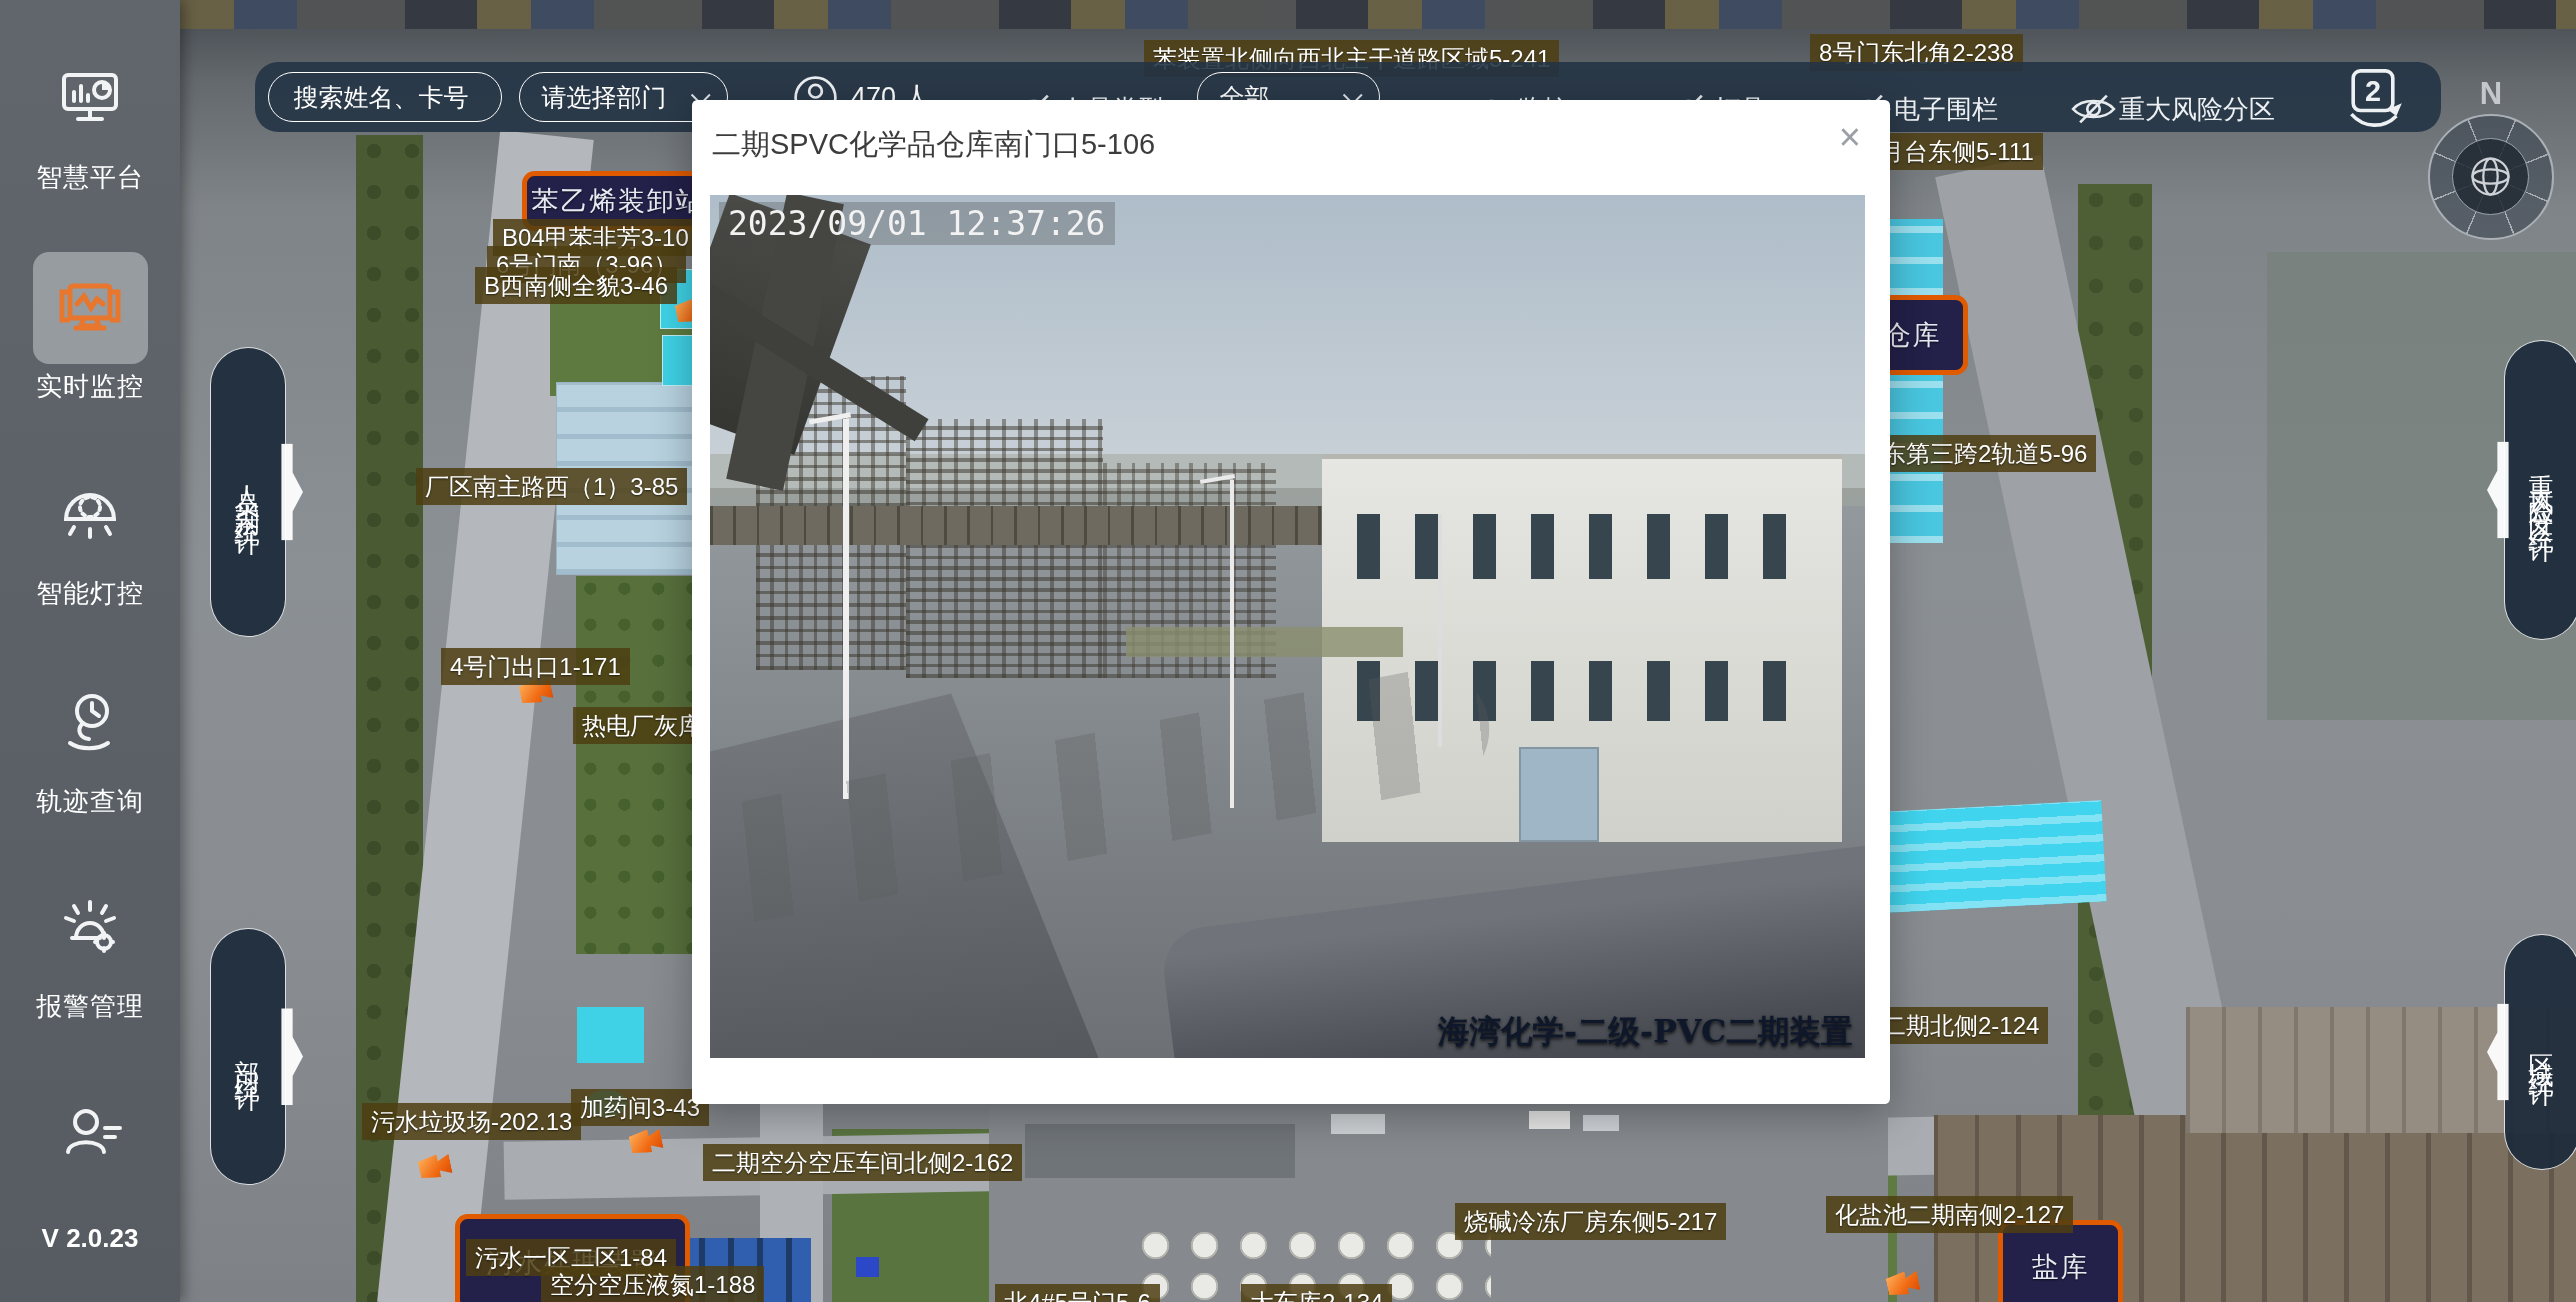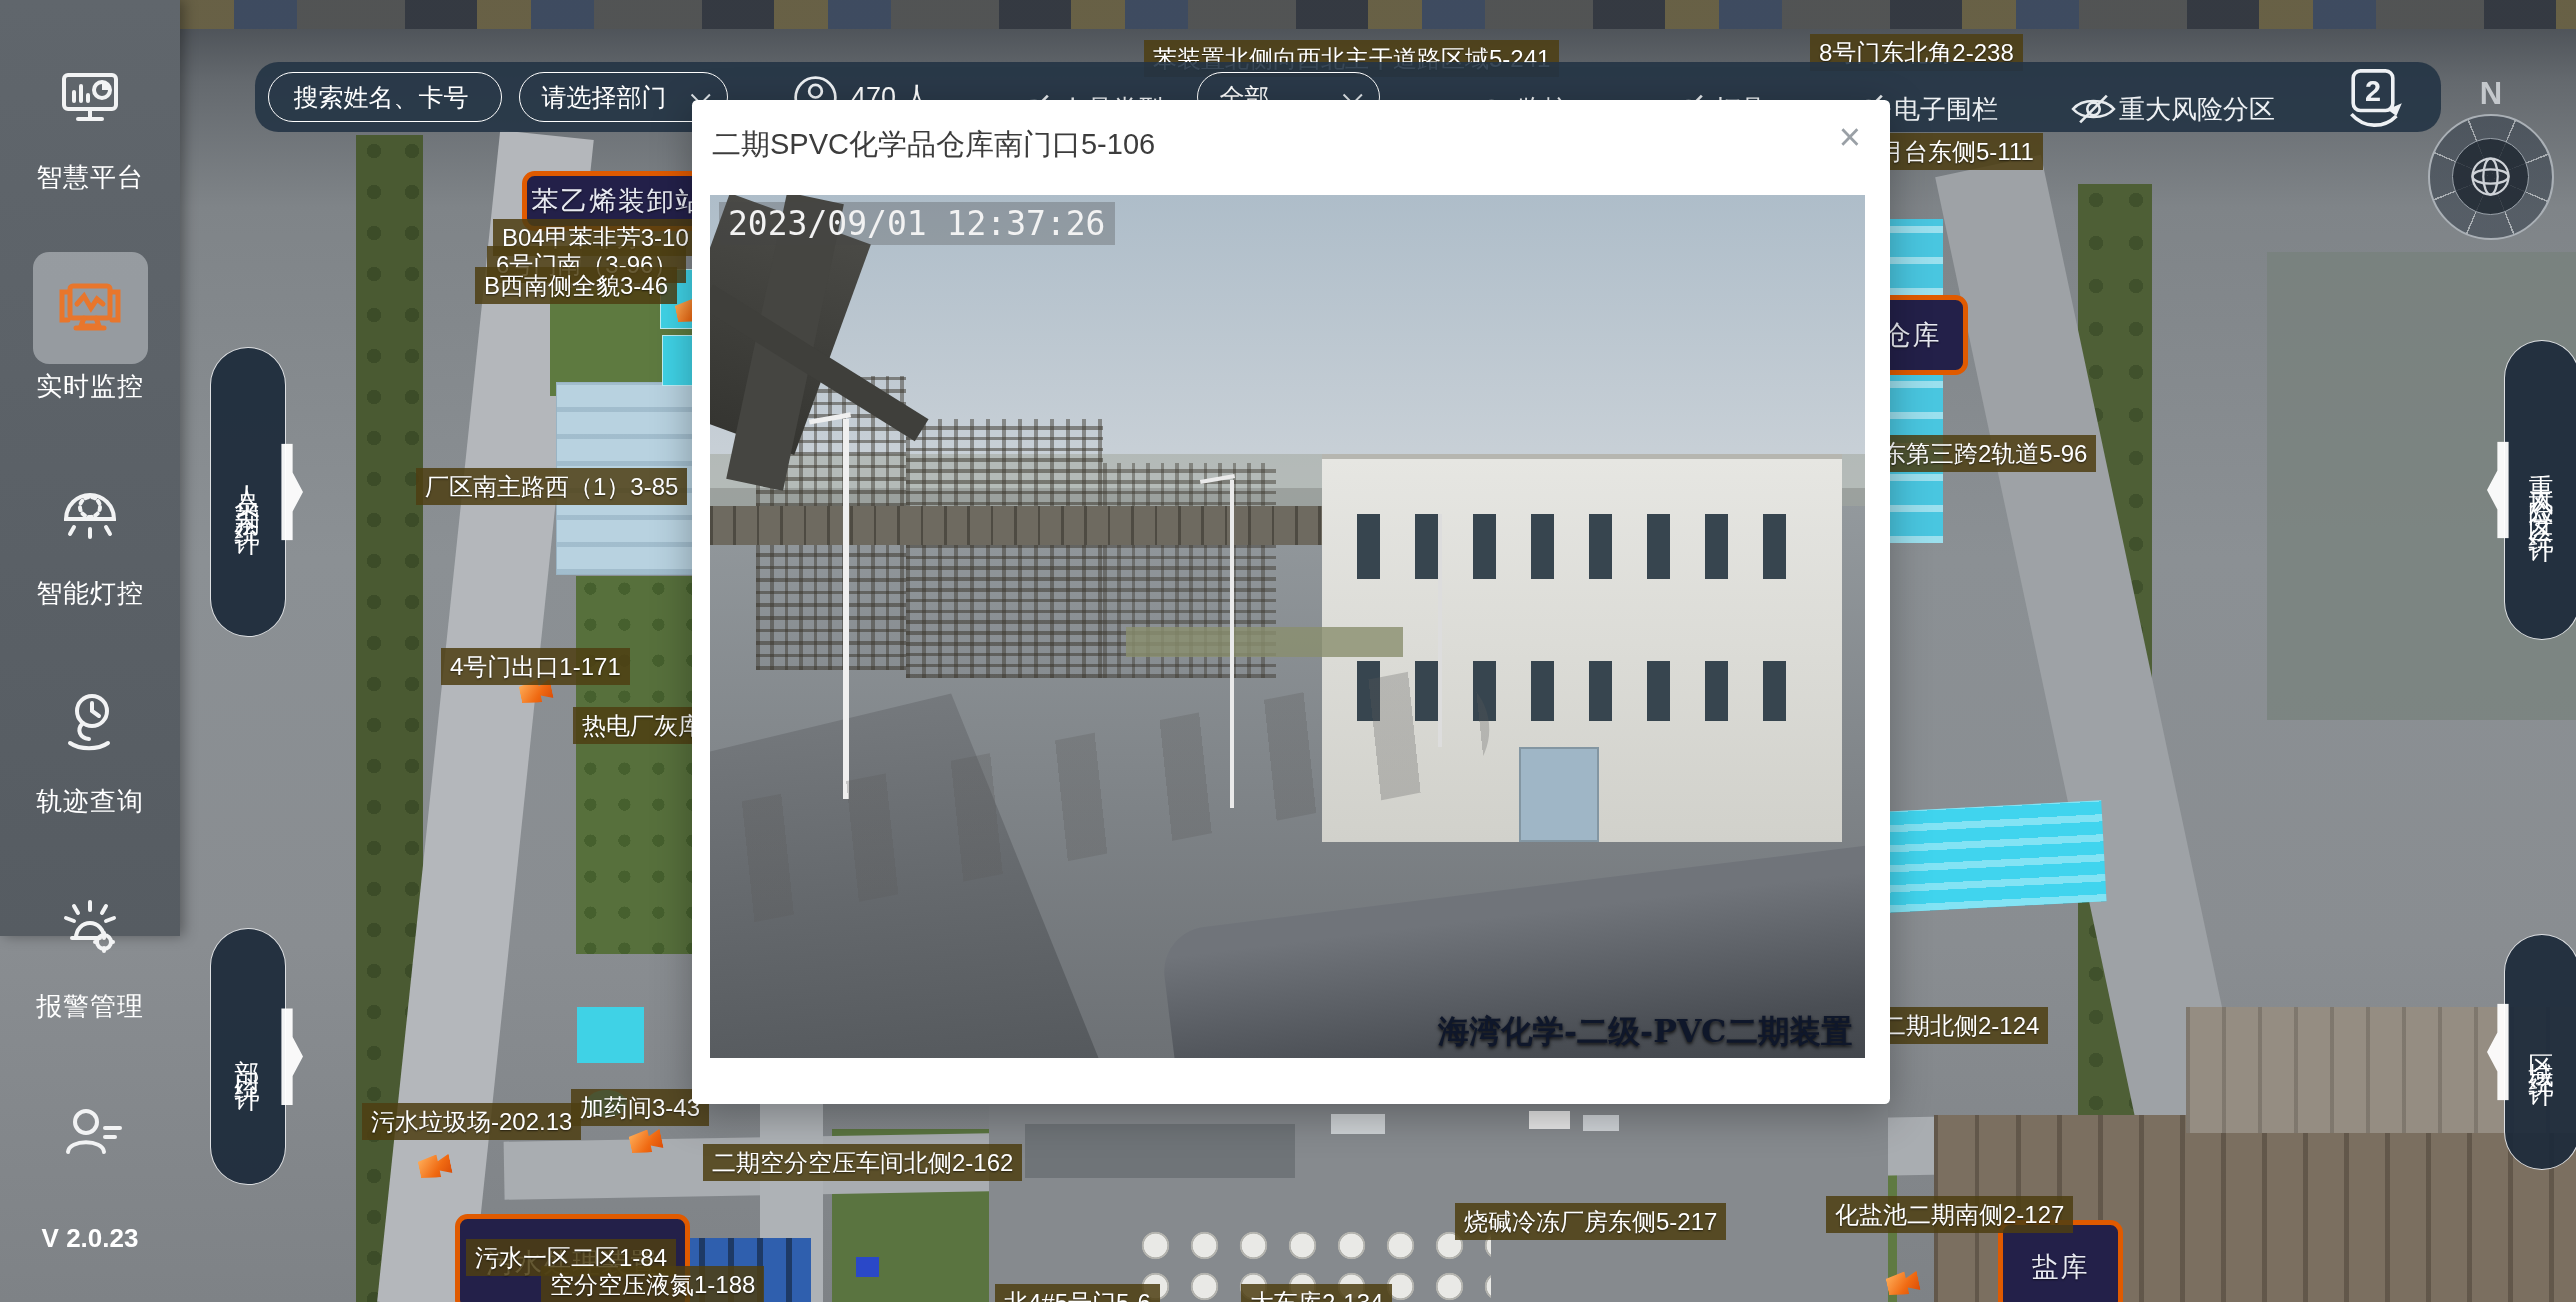--- a/index.html
+++ b/index.html
@@ -7,21 +7,21 @@
   .abs{position:absolute;}
 
   
   #map{position:absolute;inset:0;background:linear-gradient(180deg,#44494f 0px,#64696e 81px,#7f8488 207px,#8b9094 558px,#898d91 944px,#7e8286 1302px);}
   #map-anno{position:absolute;inset:0;}
   .map-label{position:absolute;background:rgba(77,62,18,.85);color:#fff;font-size:24px;line-height:1.3;padding:2.7px 9px;white-space:nowrap;text-shadow:0 0.9px 1.8px rgba(0,0,0,.6);z-index:5;}
   .map-box{position:absolute;background:#232049;border:5.4px solid #e05a00;border-radius:12.6px;color:#e8eaf2;display:flex;align-items:center;justify-content:center;font-size:27px;letter-spacing:1.8px;z-index:4;text-shadow:0 0.9px 1.8px rgba(0,0,0,.6);margin-left:8px;}
   .camera-marker{position:absolute;width:32px;height:23.4px;background:linear-gradient(135deg,#ffb25e,#f06a12 60%,#d84a06);clip-path:polygon(0 15%,62% 0,62% 30%,100% 8%,100% 92%,62% 70%,62% 100%,0 85%);transform:rotate(-12deg);z-index:4;}
 
   
-  #sidebar{position:absolute;left:0;top:0;width:180px;height:936px;background:linear-gradient(180deg,#60666c,#565c62);z-index:30;box-shadow:3.6px 0 12.6px rgba(0,0,0,.35);}
+  #sidebar{position:absolute;left:0;top:0;width:180px;height:1302px;background:linear-gradient(180deg,#60666c,#565c62);z-index:30;box-shadow:3.6px 0 12.6px rgba(0,0,0,.35);}
   .side-item{position:absolute;left:0;width:180px;text-align:center;cursor:pointer;}
   .si-iconwrap{width:115px;height:112px;margin:0 auto;display:flex;align-items:center;justify-content:center;border-radius:16px;}
   .si-iconwrap.active{background:rgba(208,212,216,.5);}
   .si-label{margin-top:5.4px;font-size:26px;color:#fff;letter-spacing:0.9px;}
   #version{position:absolute;left:0;top:1223px;width:180px;text-align:center;color:#fff;font-size:26px;font-weight:bold;}
 
   
   #toolbar{position:absolute;left:255px;top:62px;width:2186px;height:70px;background:rgba(36,52,69,.9);border-radius:23.4px;z-index:10;color:#eef1f4;}
   .tb-pill{position:absolute;top:10px;height:50px;border:1.8px solid #fff;border-radius:27px;display:flex;align-items:center;box-sizing:border-box;padding:0 21.6px;font-size:25px;color:#fff;}
   #search-pill{left:12.6px;width:234px;padding:0;}

